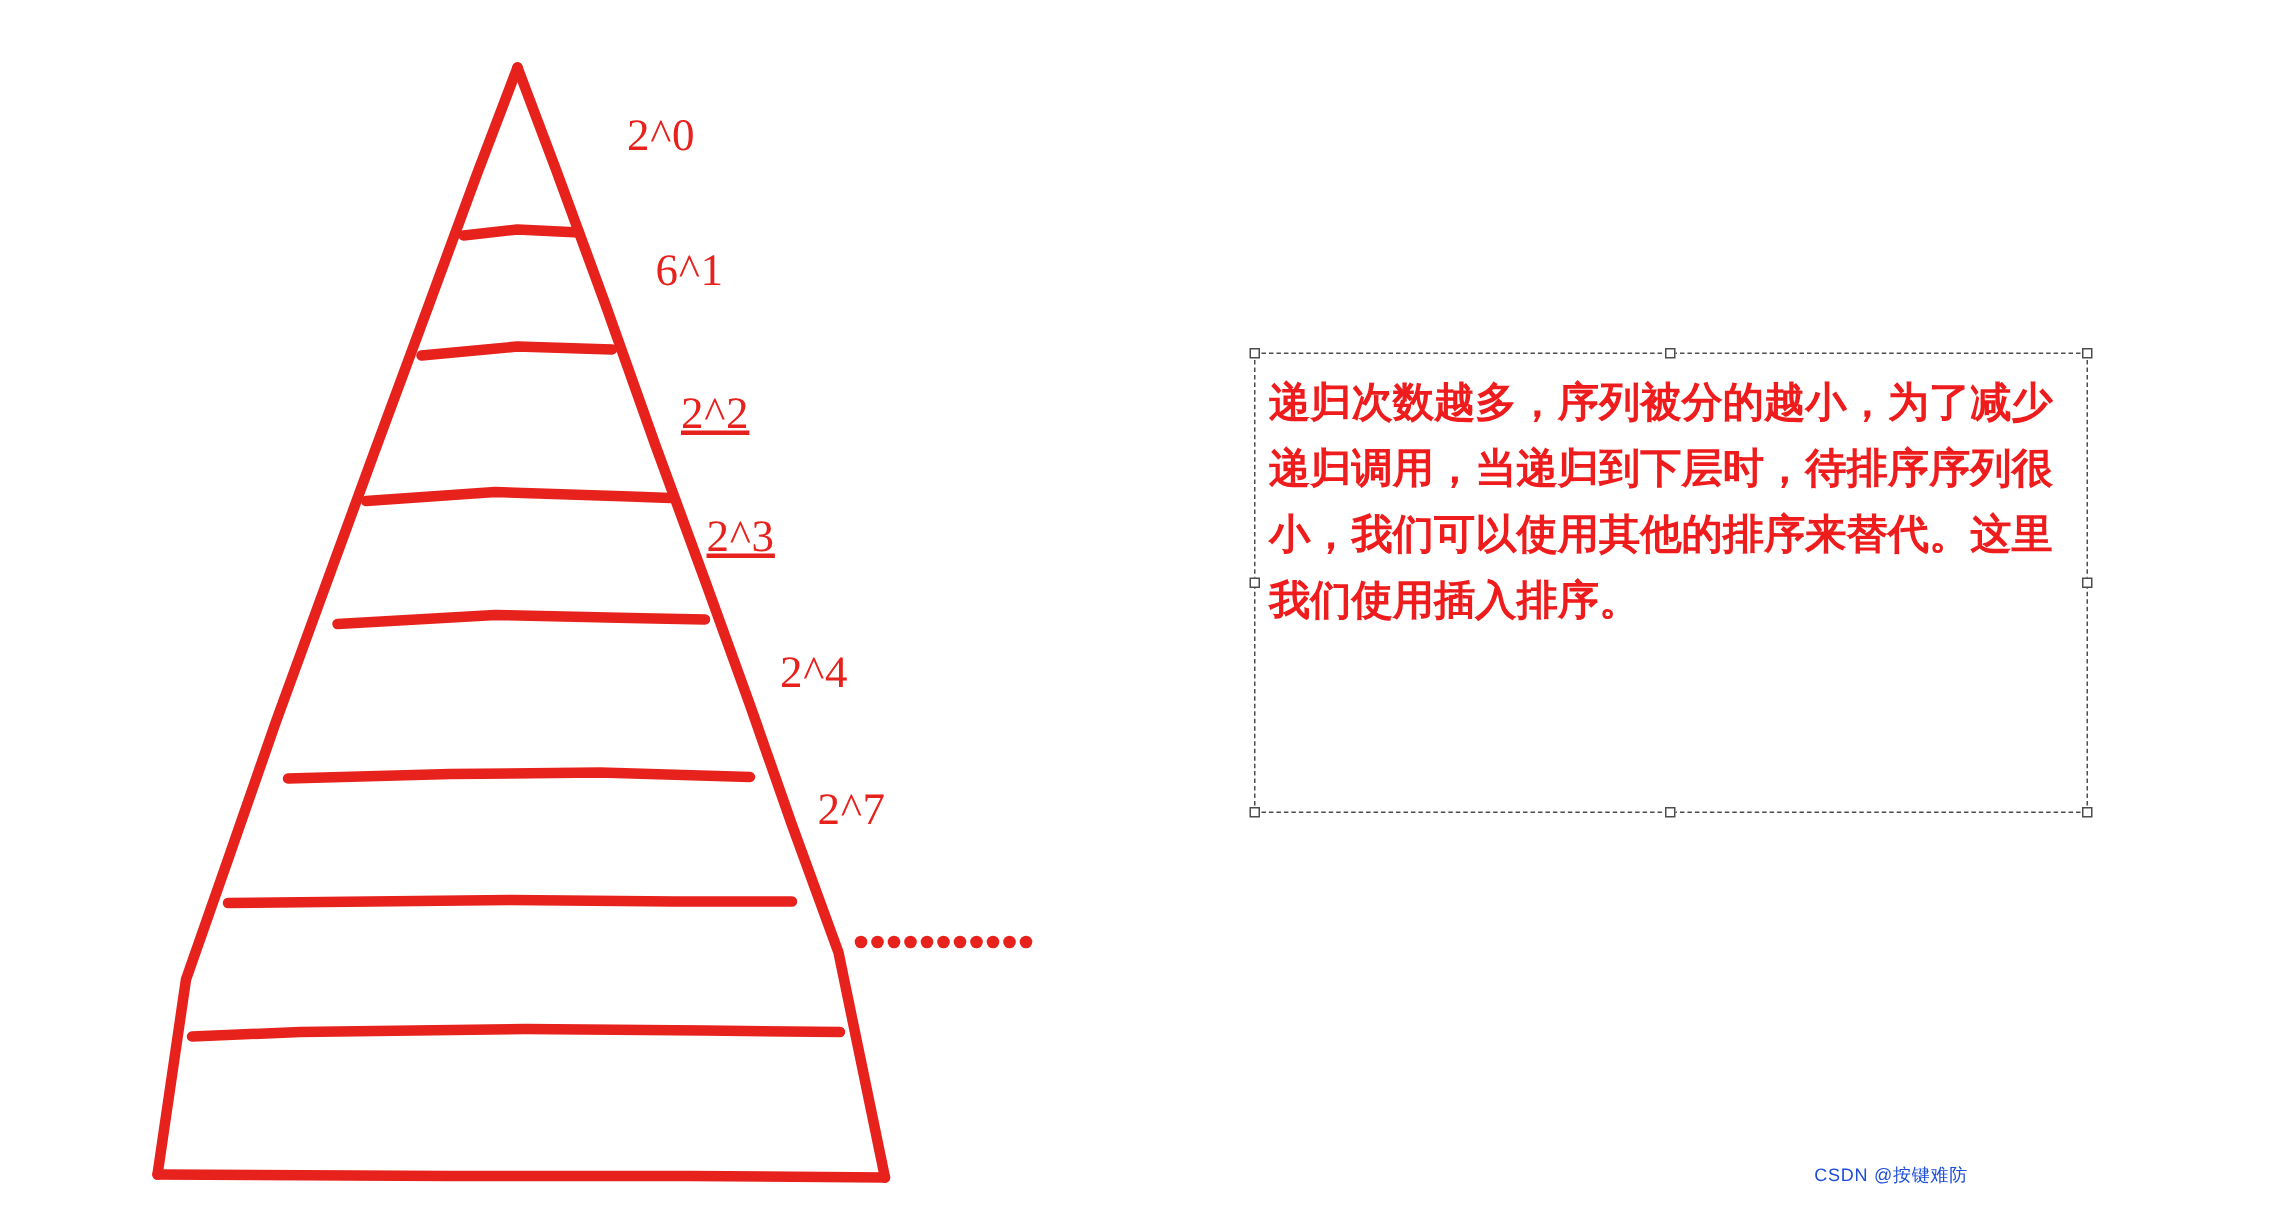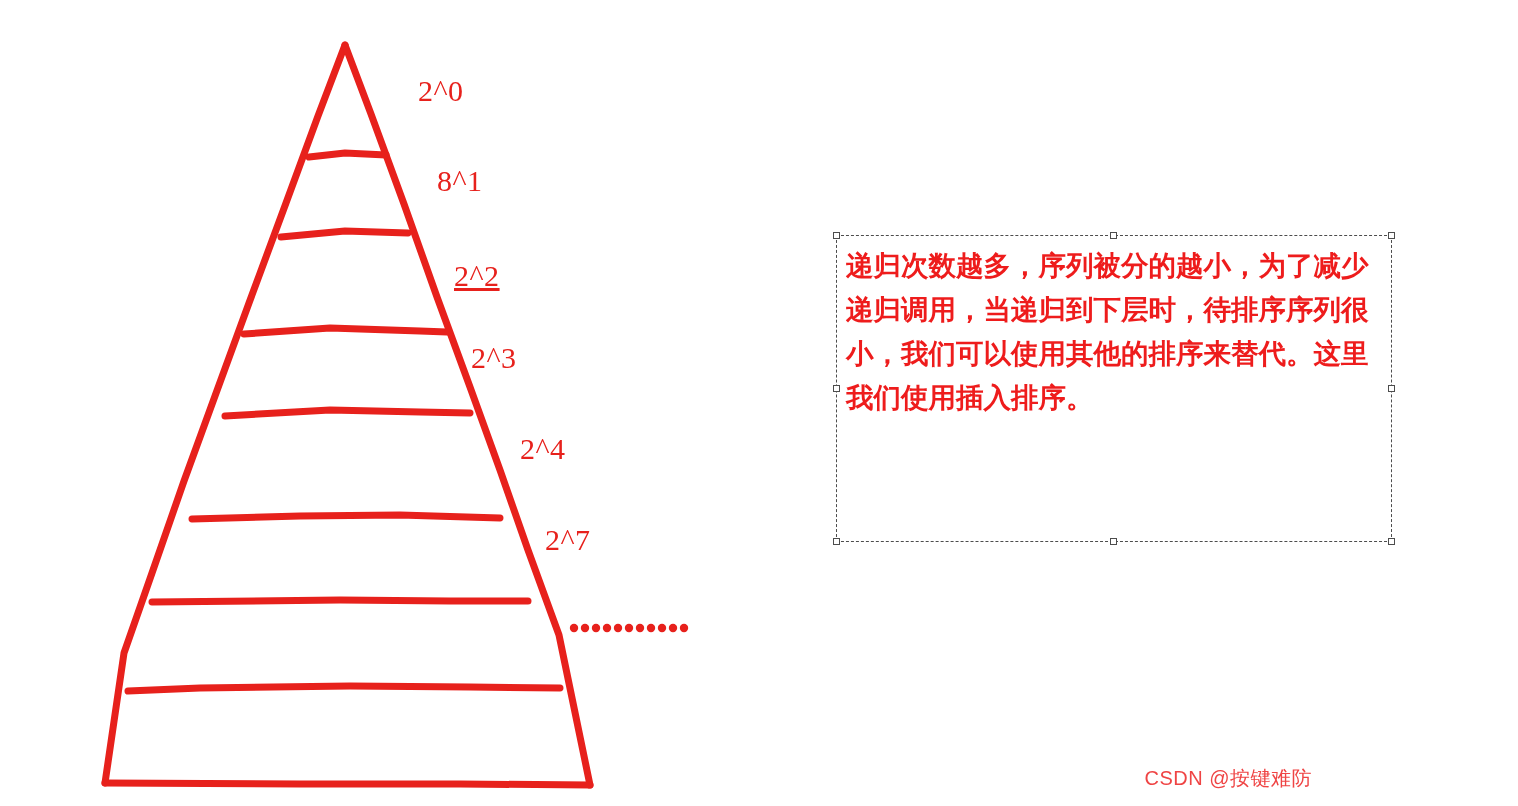--- a/index.html
+++ b/index.html
@@ -53,21 +53,21 @@
     height: 307px;
     border: 1px dashed #4d4d4d;
     box-sizing: border-box;
   }
   .note-text {
     position: absolute;
     left: 9px;
     top: 10px;
     width: 534px;
     color: #ee1c1c;
-    font-family: Liberation Mono, monospace;
+    font-family: Liberation Serif, serif;
     font-weight: bold;
     font-size: 27.5px;
     line-height: 44px;
     letter-spacing: 0px;
     text-align: left;
   }
 
   
   .handle {
     position: absolute;
@@ -84,23 +84,23 @@
   .h-mr { right: -4px; top: 50%;  margin-top: -4px; }
   .h-bl { left: -4px;  bottom: -4px; }
   .h-bm { left: 50%;   bottom: -4px; margin-left: -4px; }
   .h-br { right: -4px; bottom: -4px; }
 
   
   .watermark {
     position: absolute;
     right: 18px;
     bottom: 14px;
-    color: #ef4444;
+    color: #1d4ed8;
     font-family: "Liberation Sans", sans-serif;
-    font-size: 20px;
+    font-size: 12px;
     letter-spacing: 0.5px;
     white-space: nowrap;
     user-select: none;
   }
 </style>
 </head>
 <body>
 
 <div id="canvas">
 
@@ -138,25 +138,25 @@
       <circle cx="640" cy="628" r="4.2"></circle>
       <circle cx="651" cy="628" r="4.2"></circle>
       <circle cx="662" cy="628" r="4.2"></circle>
       <circle cx="673" cy="628" r="4.2"></circle>
       <circle cx="684" cy="628" r="4.2"></circle>
     </g>
   </svg>
 
   <div class="pow-label" style="left:418px; top:76px;">2^0</div>
 
-  <div class="pow-label" style="left:437px; top:166px;">8^1</div>
+  <div class="pow-label" style="left:437px; top:166px;">6^1</div>
 
   <div class="pow-label" style="left:454px; top:261px;text-decoration:underline;">2^2</div>
 
-  <div class="pow-label" style="left:471px; top:343px;">2^3</div>
+  <div class="pow-label" style="left:471px; top:343px;text-decoration:underline;">2^3</div>
 
   <div class="pow-label" style="left:520px; top:434px;">2^4</div>
 
   <div class="pow-label" style="left:545px; top:525px;">2^7</div>
 
   <div class="note-box">
     <div class="note-text">递归次数越多，序列被分的越小，为了减少递归调用，当递归到下层时，待排序序列很小，我们可以使用其他的排序来替代。这里我们使用插入排序。</div>
 
     <div class="handle h-tl"></div>
     <div class="handle h-tm"></div>

